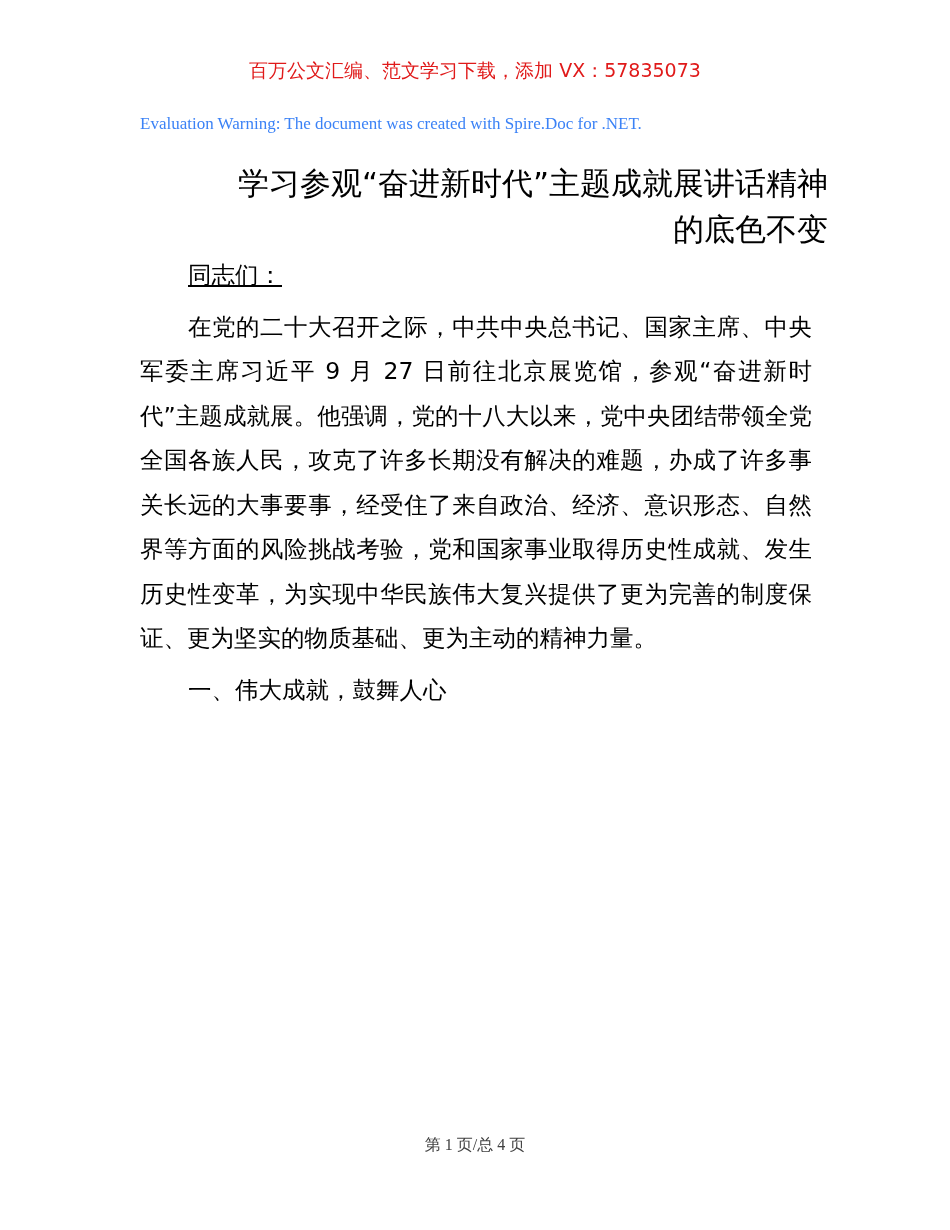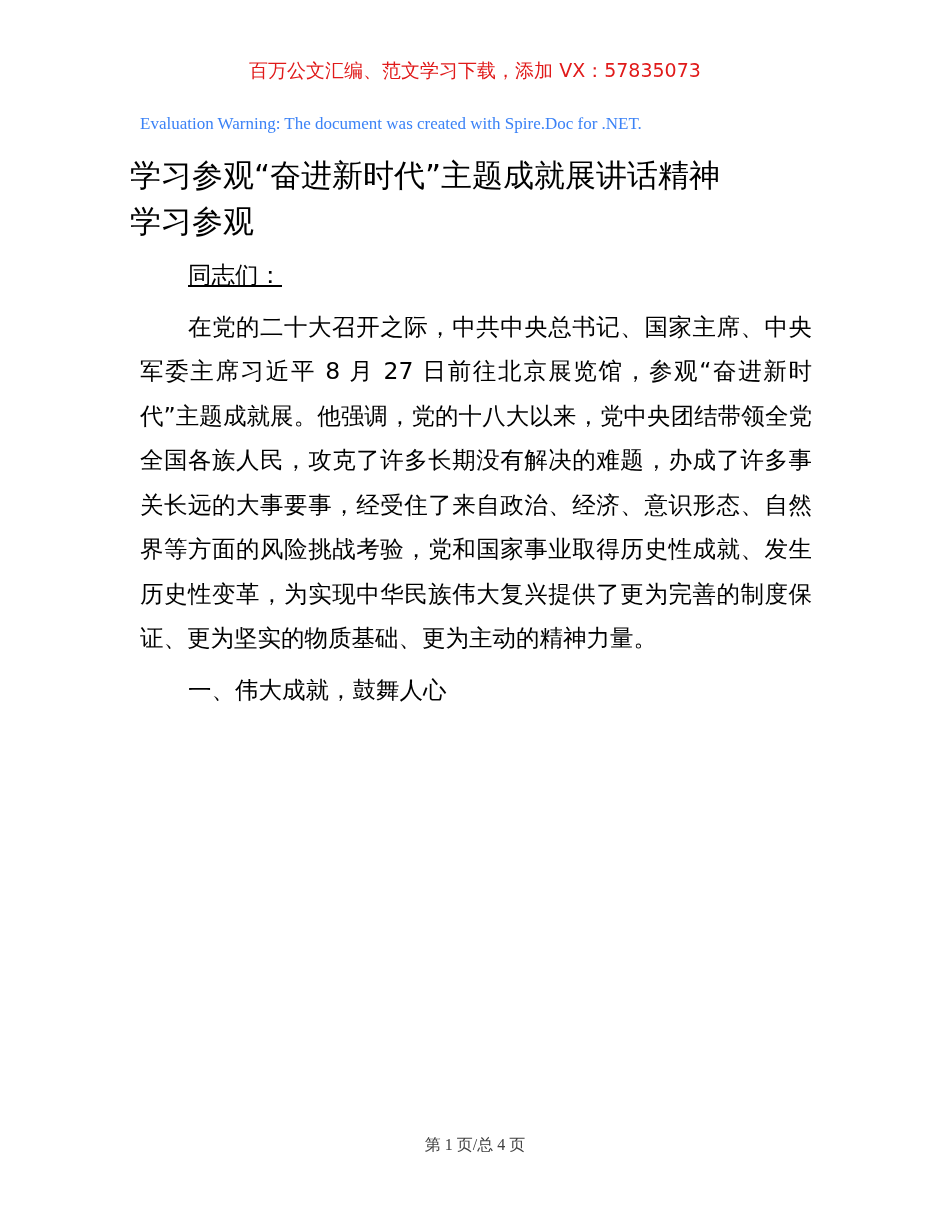--- a/index.html
+++ b/index.html
@@ -33,25 +33,25 @@
       font-size: 17px;
       line-height: 24px;
       color: #3b82f6;
       white-space: nowrap;
     }
     .doc-title {
       position: absolute;
       top: 152px;
       left: 130px;
       width: 690px;
-      text-align: left;
+      text-align: right;
       font-size: 31px;
       line-height: 46px;
       font-weight: normal;
-      margin: 0;
+      margin: 8px;
     }
     .doc-body {
       position: absolute;
       top: 253px;
       left: 140px;
       width: 672px;
       font-size: 23.5px;
       line-height: 44.5px;
       text-align: justify;
     }
@@ -80,22 +80,22 @@
   </style>
 </head>
 <body>
 
 <div class="header-banner">百万公文汇编、范文学习下载，添加 VX：57835073</div>
 
 <div class="eval-warning">Evaluation Warning: The document was created with Spire.Doc for .NET.</div>
 
 <h1 class="doc-title">
   <span>学习参观“奋进新时代”主题成就展讲话精神</span><br>
-  <span>学习参观</span>
+  <span>的底色不变</span>
 </h1>
 
 <div class="doc-body">
   <p class="salutation">同志们：</p>
-  <p>在党的二十大召开之际，中共中央总书记、国家主席、中央军委主席习近平 8 月 27 日前往北京展览馆，参观“奋进新时代”主题成就展。他强调，党的十八大以来，党中央团结带领全党全国各族人民，攻克了许多长期没有解决的难题，办成了许多事关长远的大事要事，经受住了来自政治、经济、意识形态、自然界等方面的风险挑战考验，党和国家事业取得历史性成就、发生历史性变革，为实现中华民族伟大复兴提供了更为完善的制度保证、更为坚实的物质基础、更为主动的精神力量。</p>
+  <p>在党的二十大召开之际，中共中央总书记、国家主席、中央军委主席习近平 9 月 27 日前往北京展览馆，参观“奋进新时代”主题成就展。他强调，党的十八大以来，党中央团结带领全党全国各族人民，攻克了许多长期没有解决的难题，办成了许多事关长远的大事要事，经受住了来自政治、经济、意识形态、自然界等方面的风险挑战考验，党和国家事业取得历史性成就、发生历史性变革，为实现中华民族伟大复兴提供了更为完善的制度保证、更为坚实的物质基础、更为主动的精神力量。</p>
   <p class="heading">一、伟大成就，鼓舞人心</p>
 </div>
 
 <div class="page-footer">第 1 页/总 4 页</div>
 
 </body></html>

